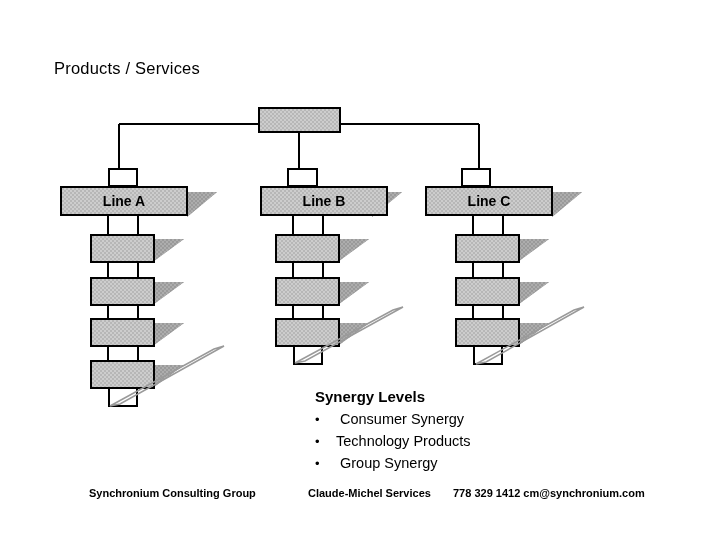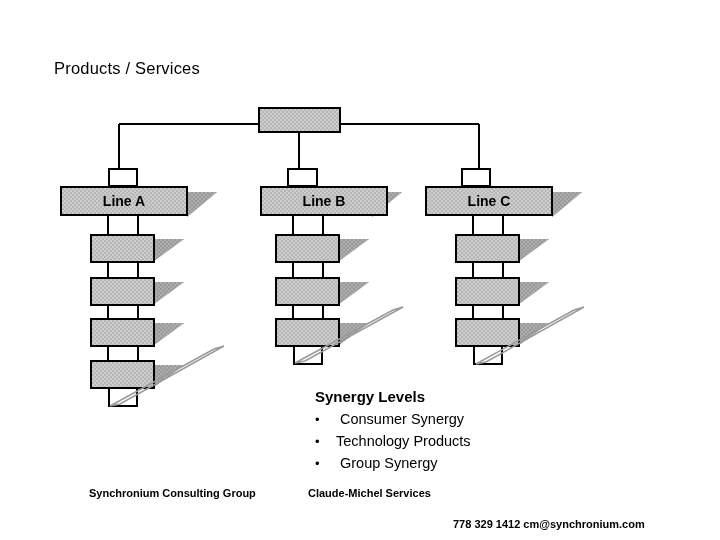--- a/index.html
+++ b/index.html
@@ -48,21 +48,21 @@
 
   .synergy{position:absolute;left:315px;top:381px;width:220px;margin-top:7px;}
   .synergy-title{font-size:15px;font-weight:bold;color:#000;margin-bottom:7px;}
   .synergy-item{display:flex;font-size:14.5px;color:#000;margin-bottom:7px;line-height:15px;}
   .synergy-bullet{width:21px;font-size:13px;}
 
   .footer{position:absolute;left:0;top:487px;width:720px;font-size:11px;font-weight:bold;color:#000;}
   .footer span{position:absolute;top:0;white-space:nowrap;}
   .footer-company{left:89px;}
   .footer-author{left:308px;}
-  .footer-contact{left:453px;margin-top:31px;}
+  .footer-contact{left:453px;}
 </style>
 </head>
 <body>
 
 <div id="slide">
 
   <div class="page-title">Products / Services</div>
 
   <div class="hline" style="left:119px;top:123px;width:360px;height:2px;"></div>
   <div class="vline" style="left:118px;top:124px;width:2px;height:45px;"></div>

